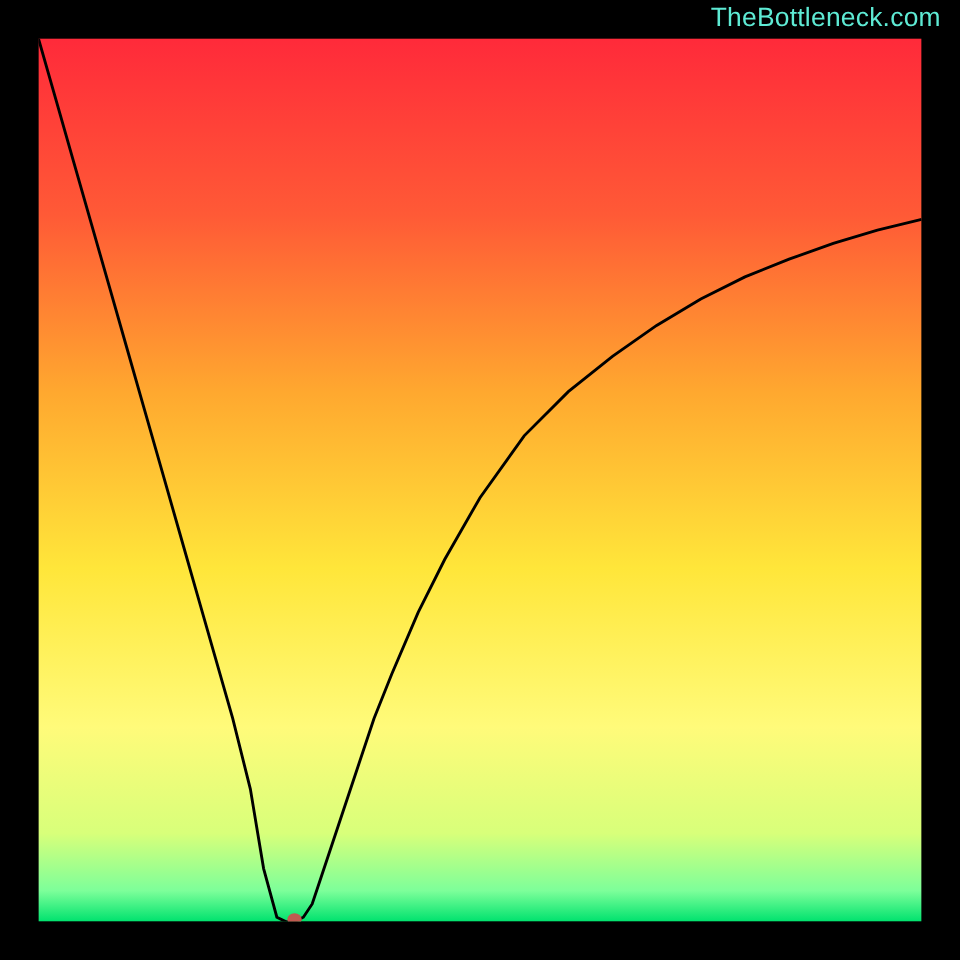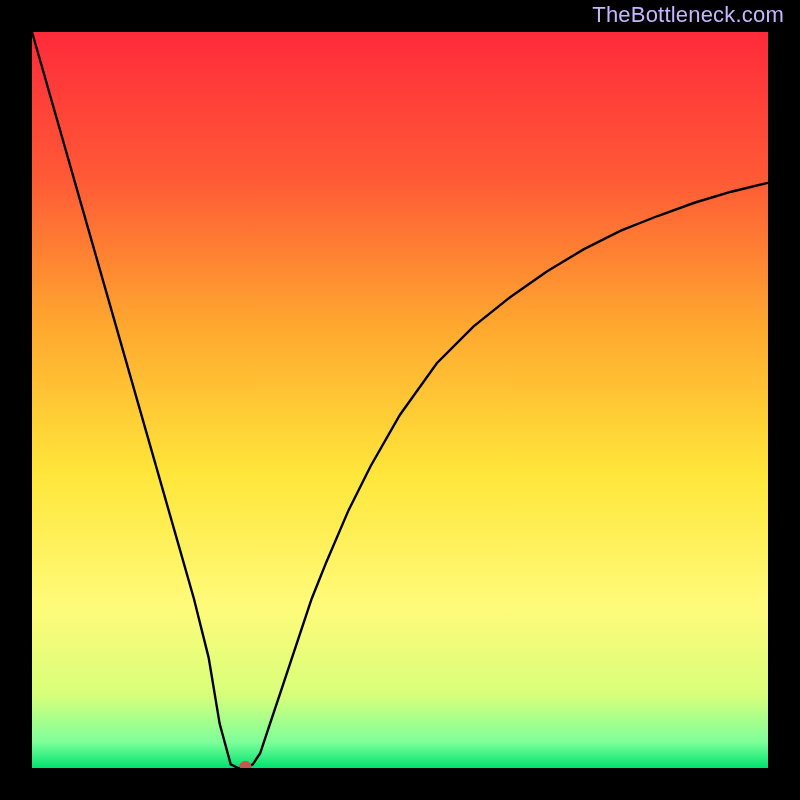--- a/index.html
+++ b/index.html
@@ -16,21 +16,21 @@
     left: 0;
     top: 0;
     width: 800px;
     height: 800px;
     background: #000;
   }
   .watermark {
     position: absolute;
     top: 2px;
     right: 16px;
-    color: #c4b5fd;
+    color: #5eead4;
     font-size: 22px;
     font-weight: 500;
     letter-spacing: 0.2px;
     user-select: none;
   }
   .plot {
     position: absolute;
     left: 32px;
     top: 32px;
     width: 736px;

